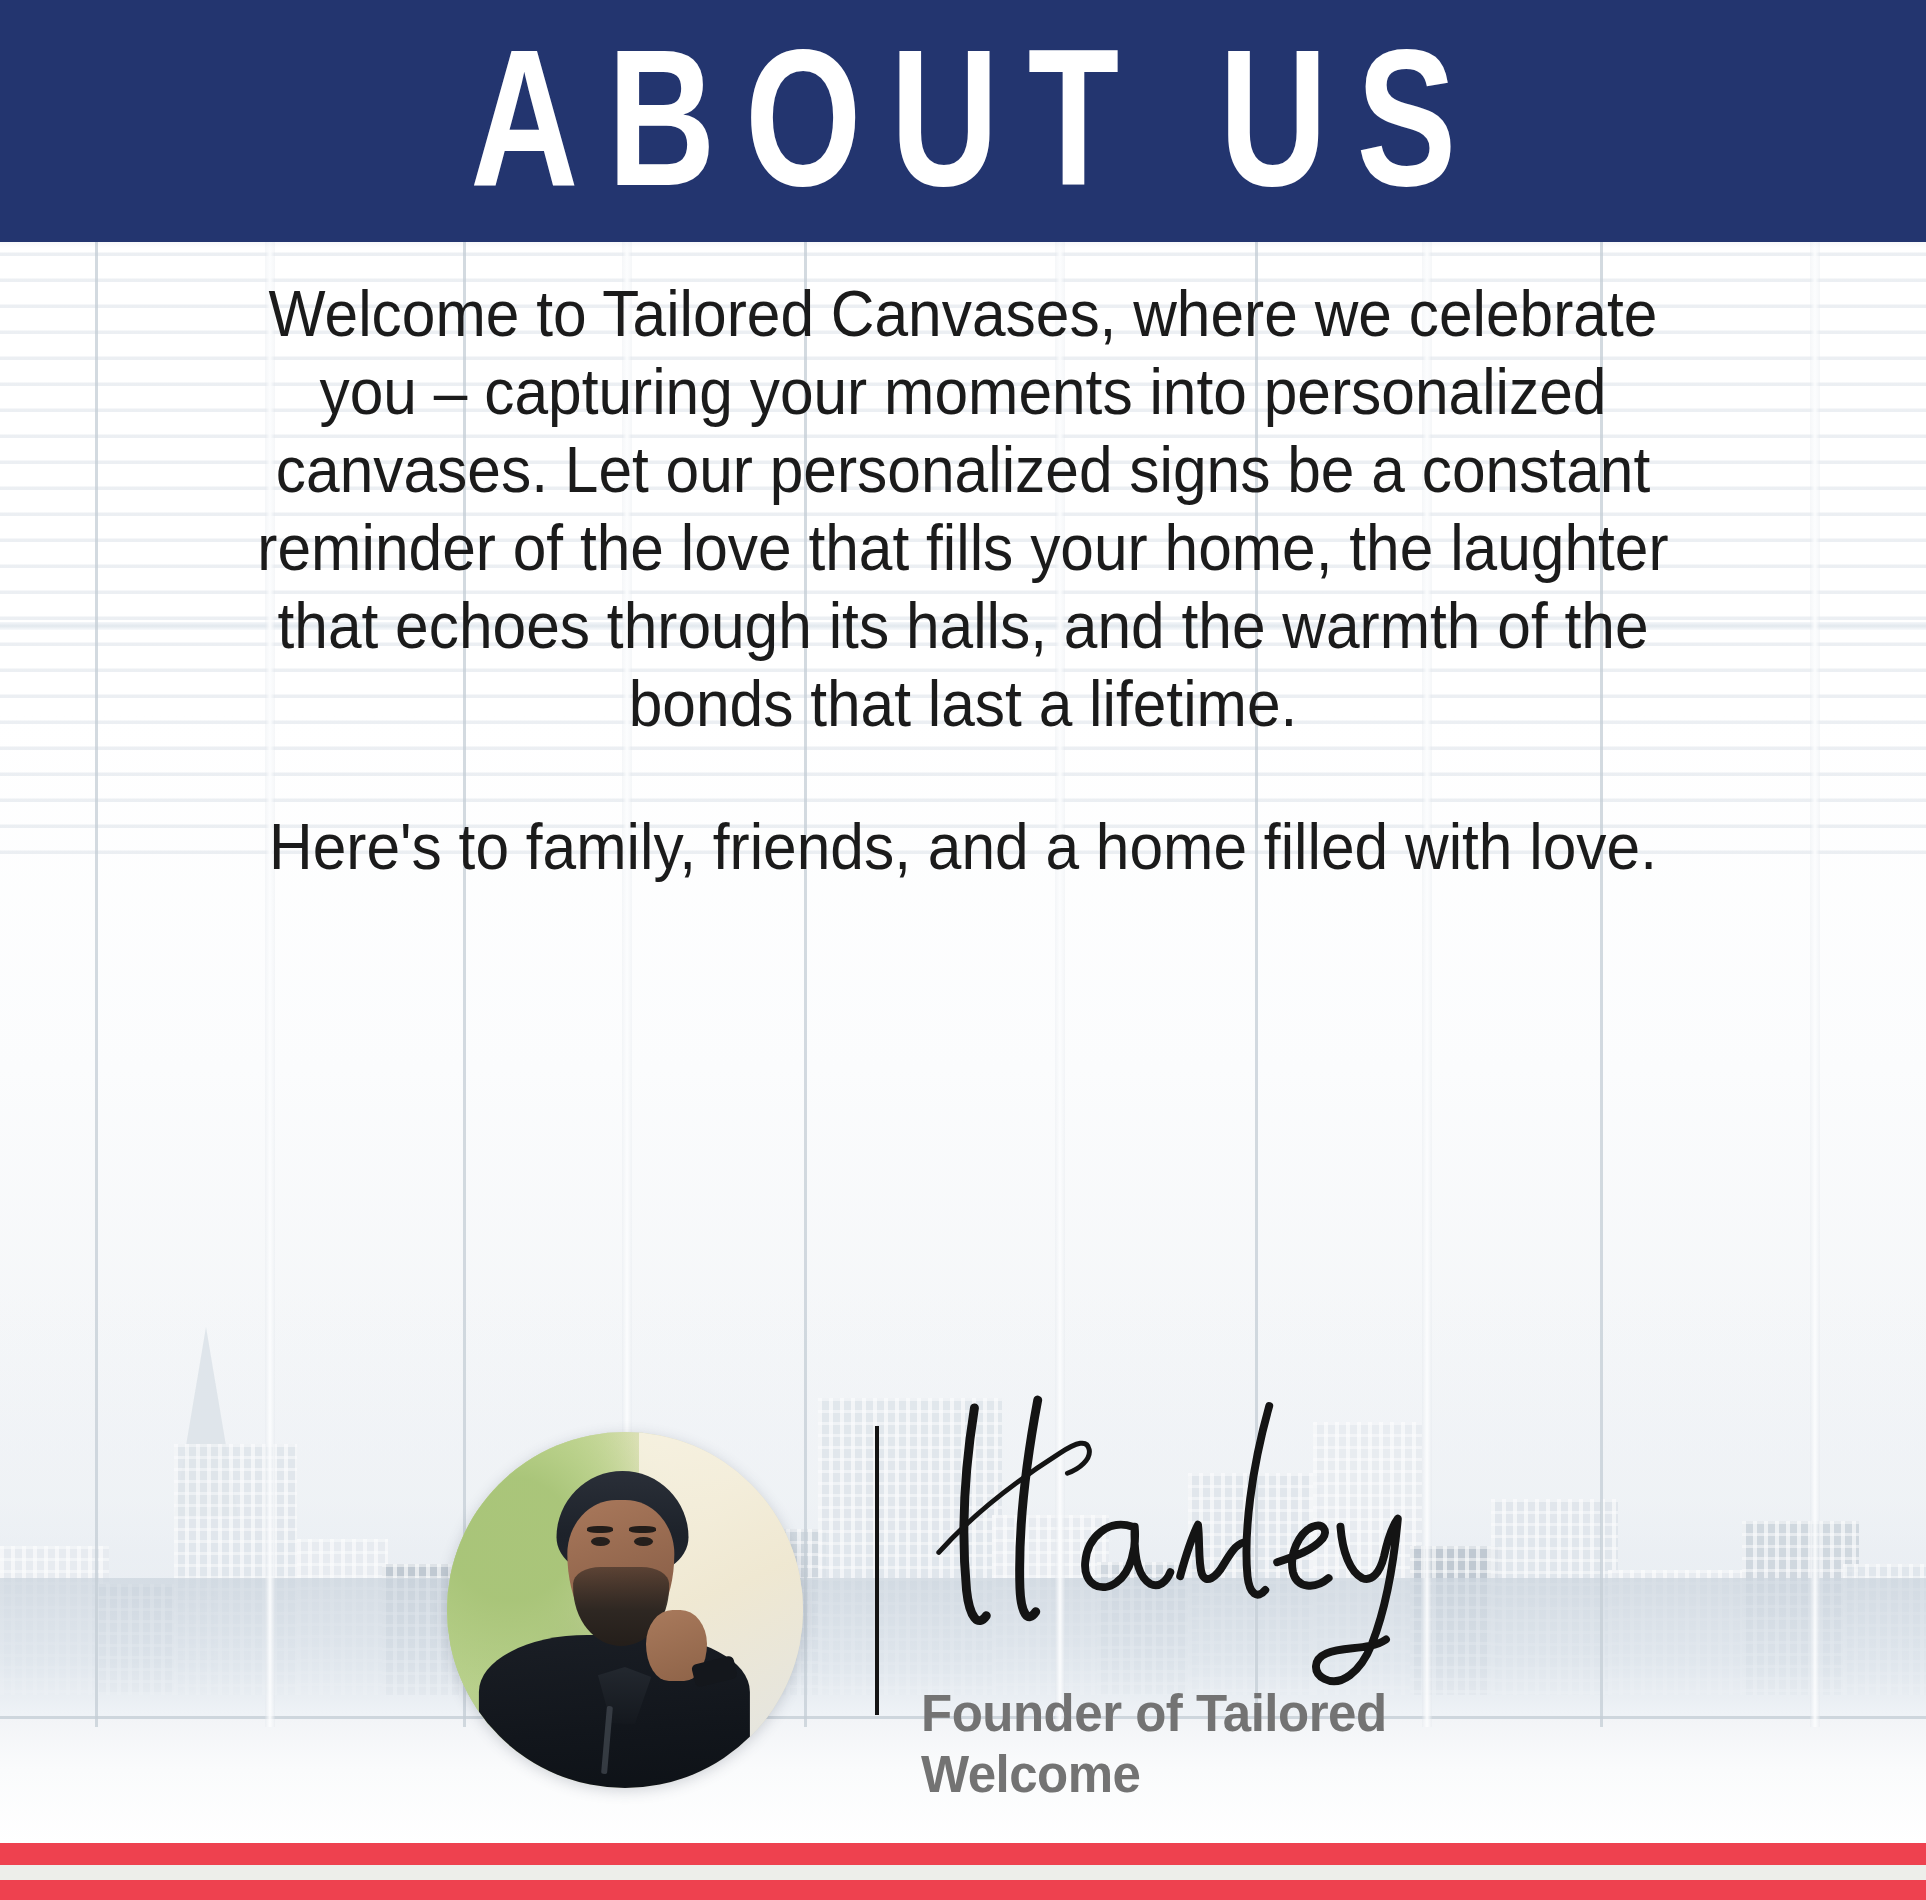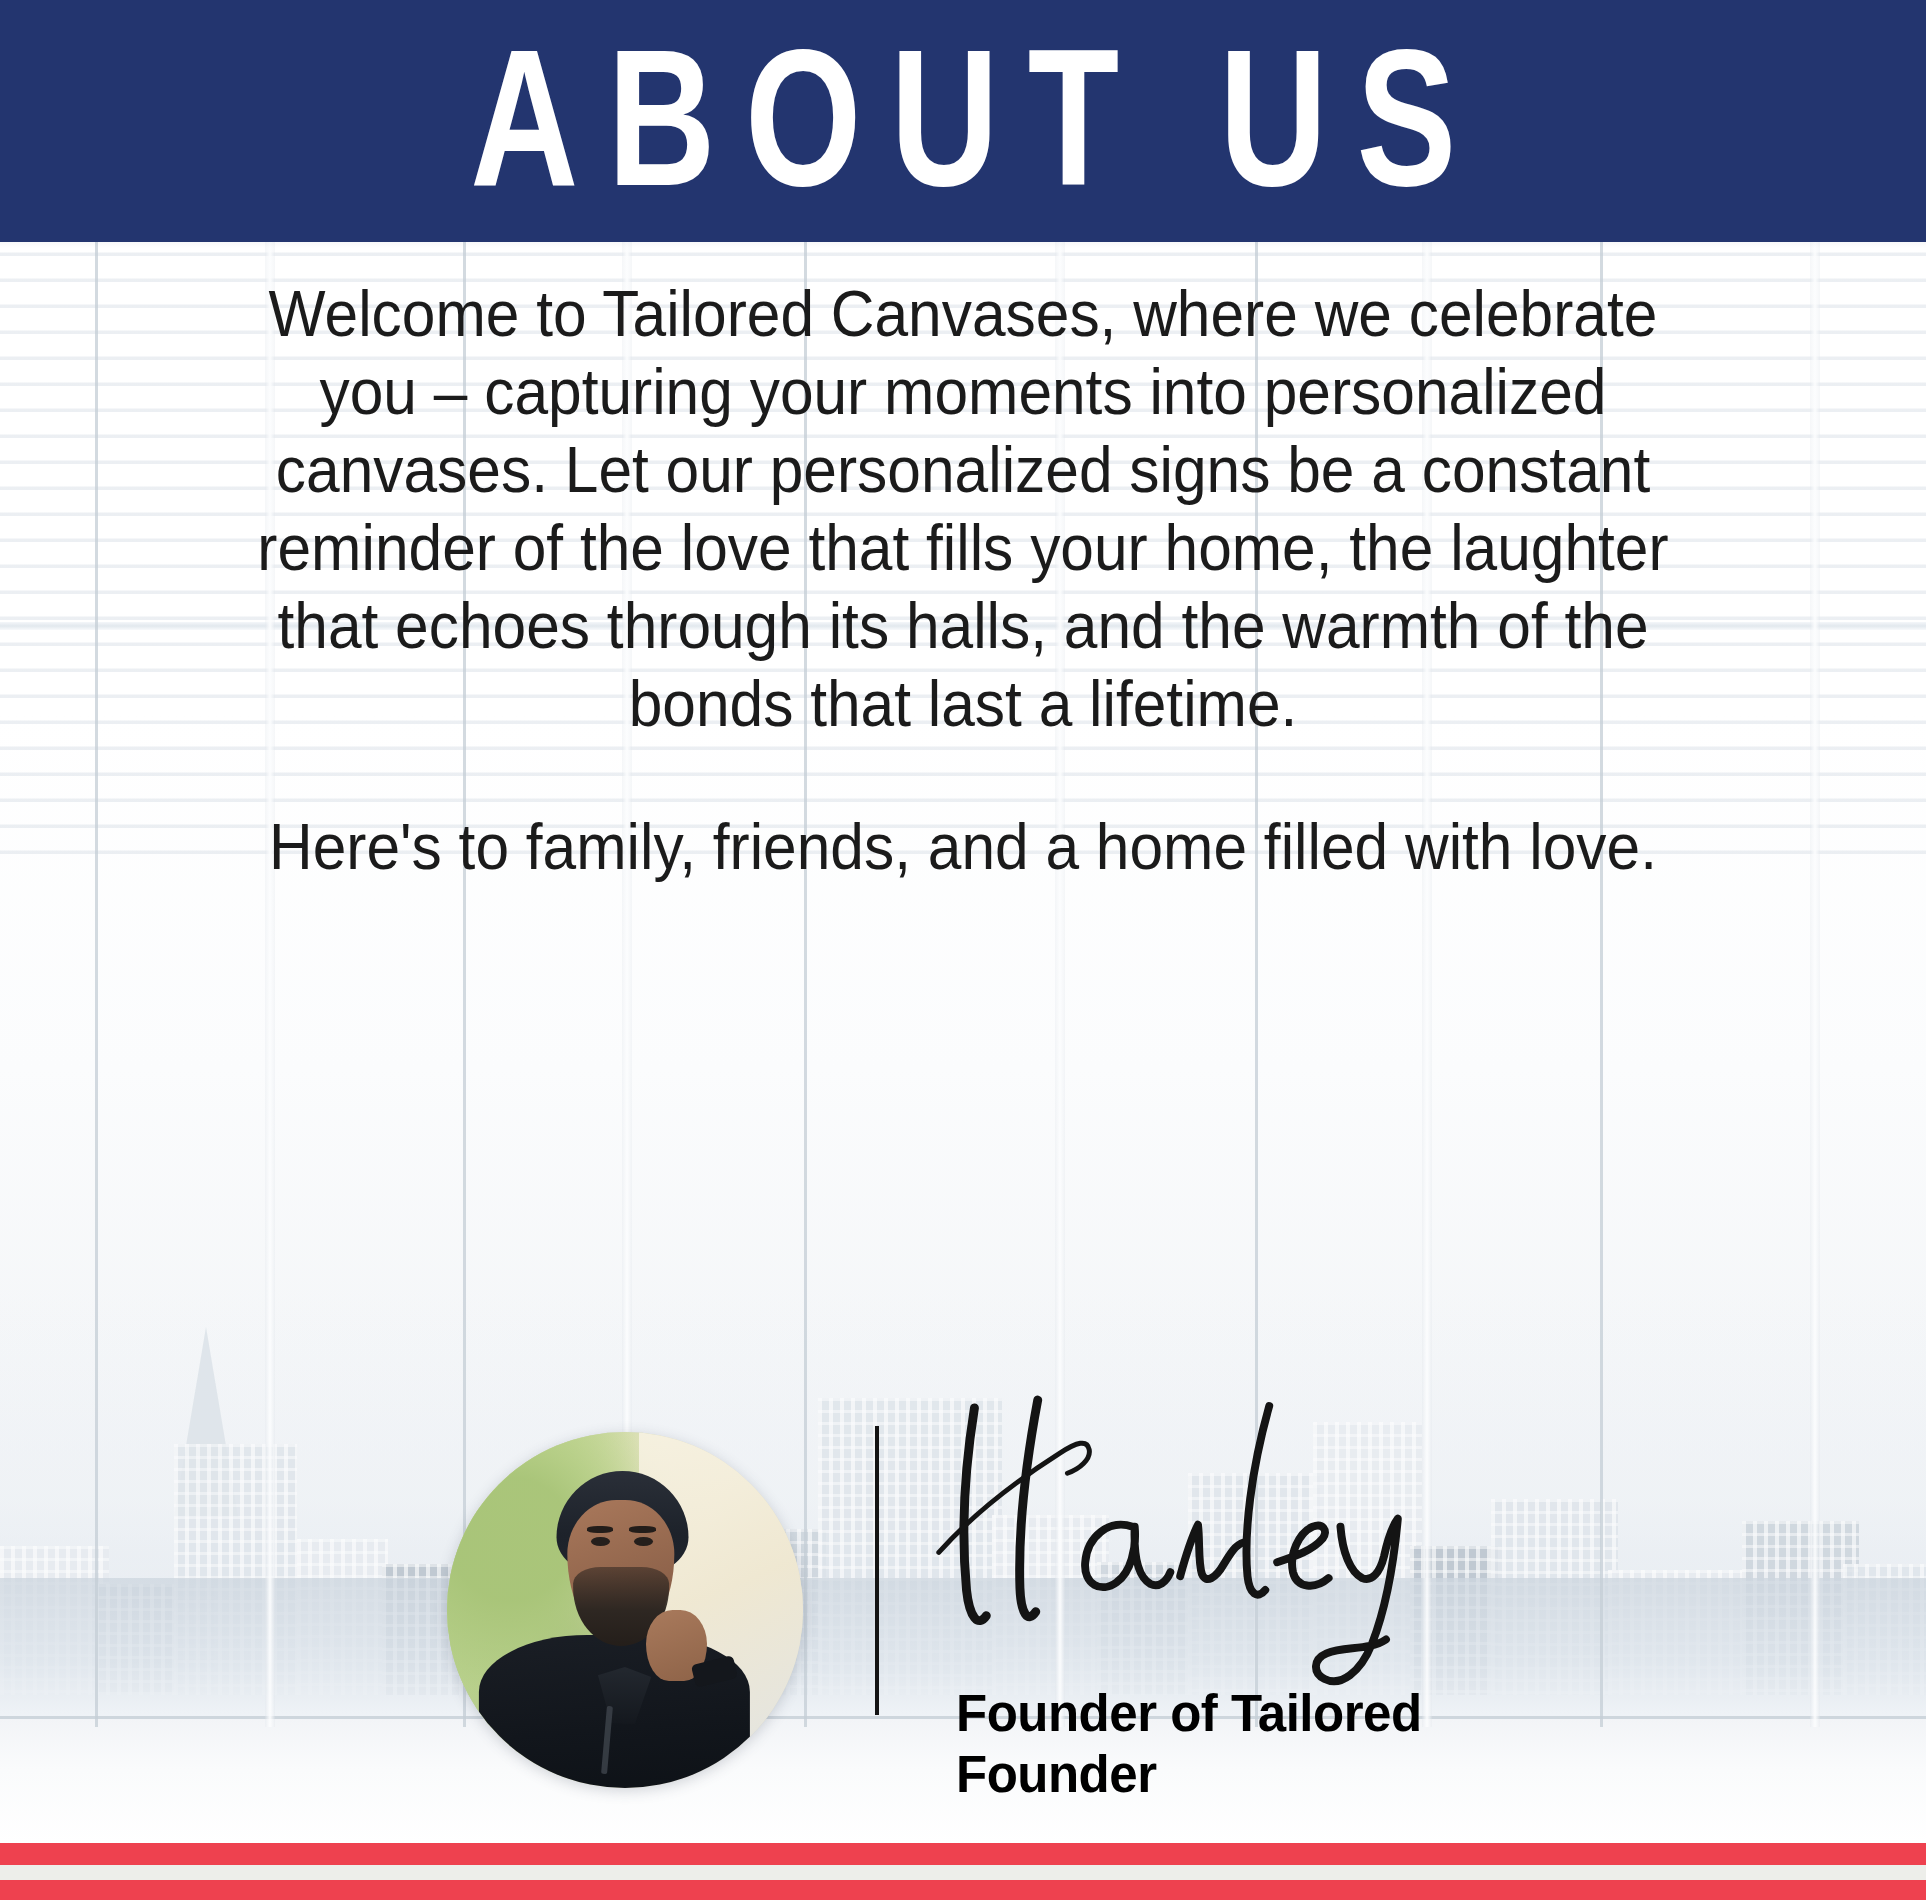--- a/index.html
+++ b/index.html
@@ -226,27 +226,26 @@
   #sig-divider{
     position:absolute;left:875px;top:40px;width:4px;height:289px;
     background:#141414;
   }
   #signature{
     position:absolute;left:921px;top:-8px;width:554px;height:327px;
   }
   #signature svg{display:block;width:554px;height:327px;}
   #founder-title{
     position:absolute;left:921px;top:297px;width:634px;
-    color:#000000;
+    color:#737373;
     font-family:"Liberation Sans", sans-serif;
     font-weight:bold;
     font-size:51px;
     line-height:61px;
     letter-spacing:-0.5px;
-    margin-left:35px;
   }
 
   
   #stripe-top{
     position:absolute;left:0;top:1843px;width:1927px;height:22px;
     background:#ee414f;z-index:45;
   }
   #stripe-gap{
     position:absolute;left:0;top:1865px;width:1927px;height:15px;
     background:#edeeea;z-index:45;
@@ -390,21 +389,21 @@
 
           <path d="M424 150 C 426 176, 434 196, 446 202 C 456 206, 464 196, 468 180 C 472 162, 476 150, 482 142
                    C 478 186, 470 232, 456 268 C 444 298, 424 312, 408 304 C 396 298, 396 284, 410 278
                    C 428 270, 452 276, 470 264" stroke-width="8"></path>
         </g>
       </svg>
     </div>
 
     <div id="founder-title">
       <div>Founder of Tailored</div>
-      <div>Founder</div>
+      <div>Welcome</div>
     </div>
   </div>
 
   <div id="stripe-top"></div>
   <div id="stripe-gap"></div>
   <div id="stripe-bottom"></div>
 
 </div>
 
 

